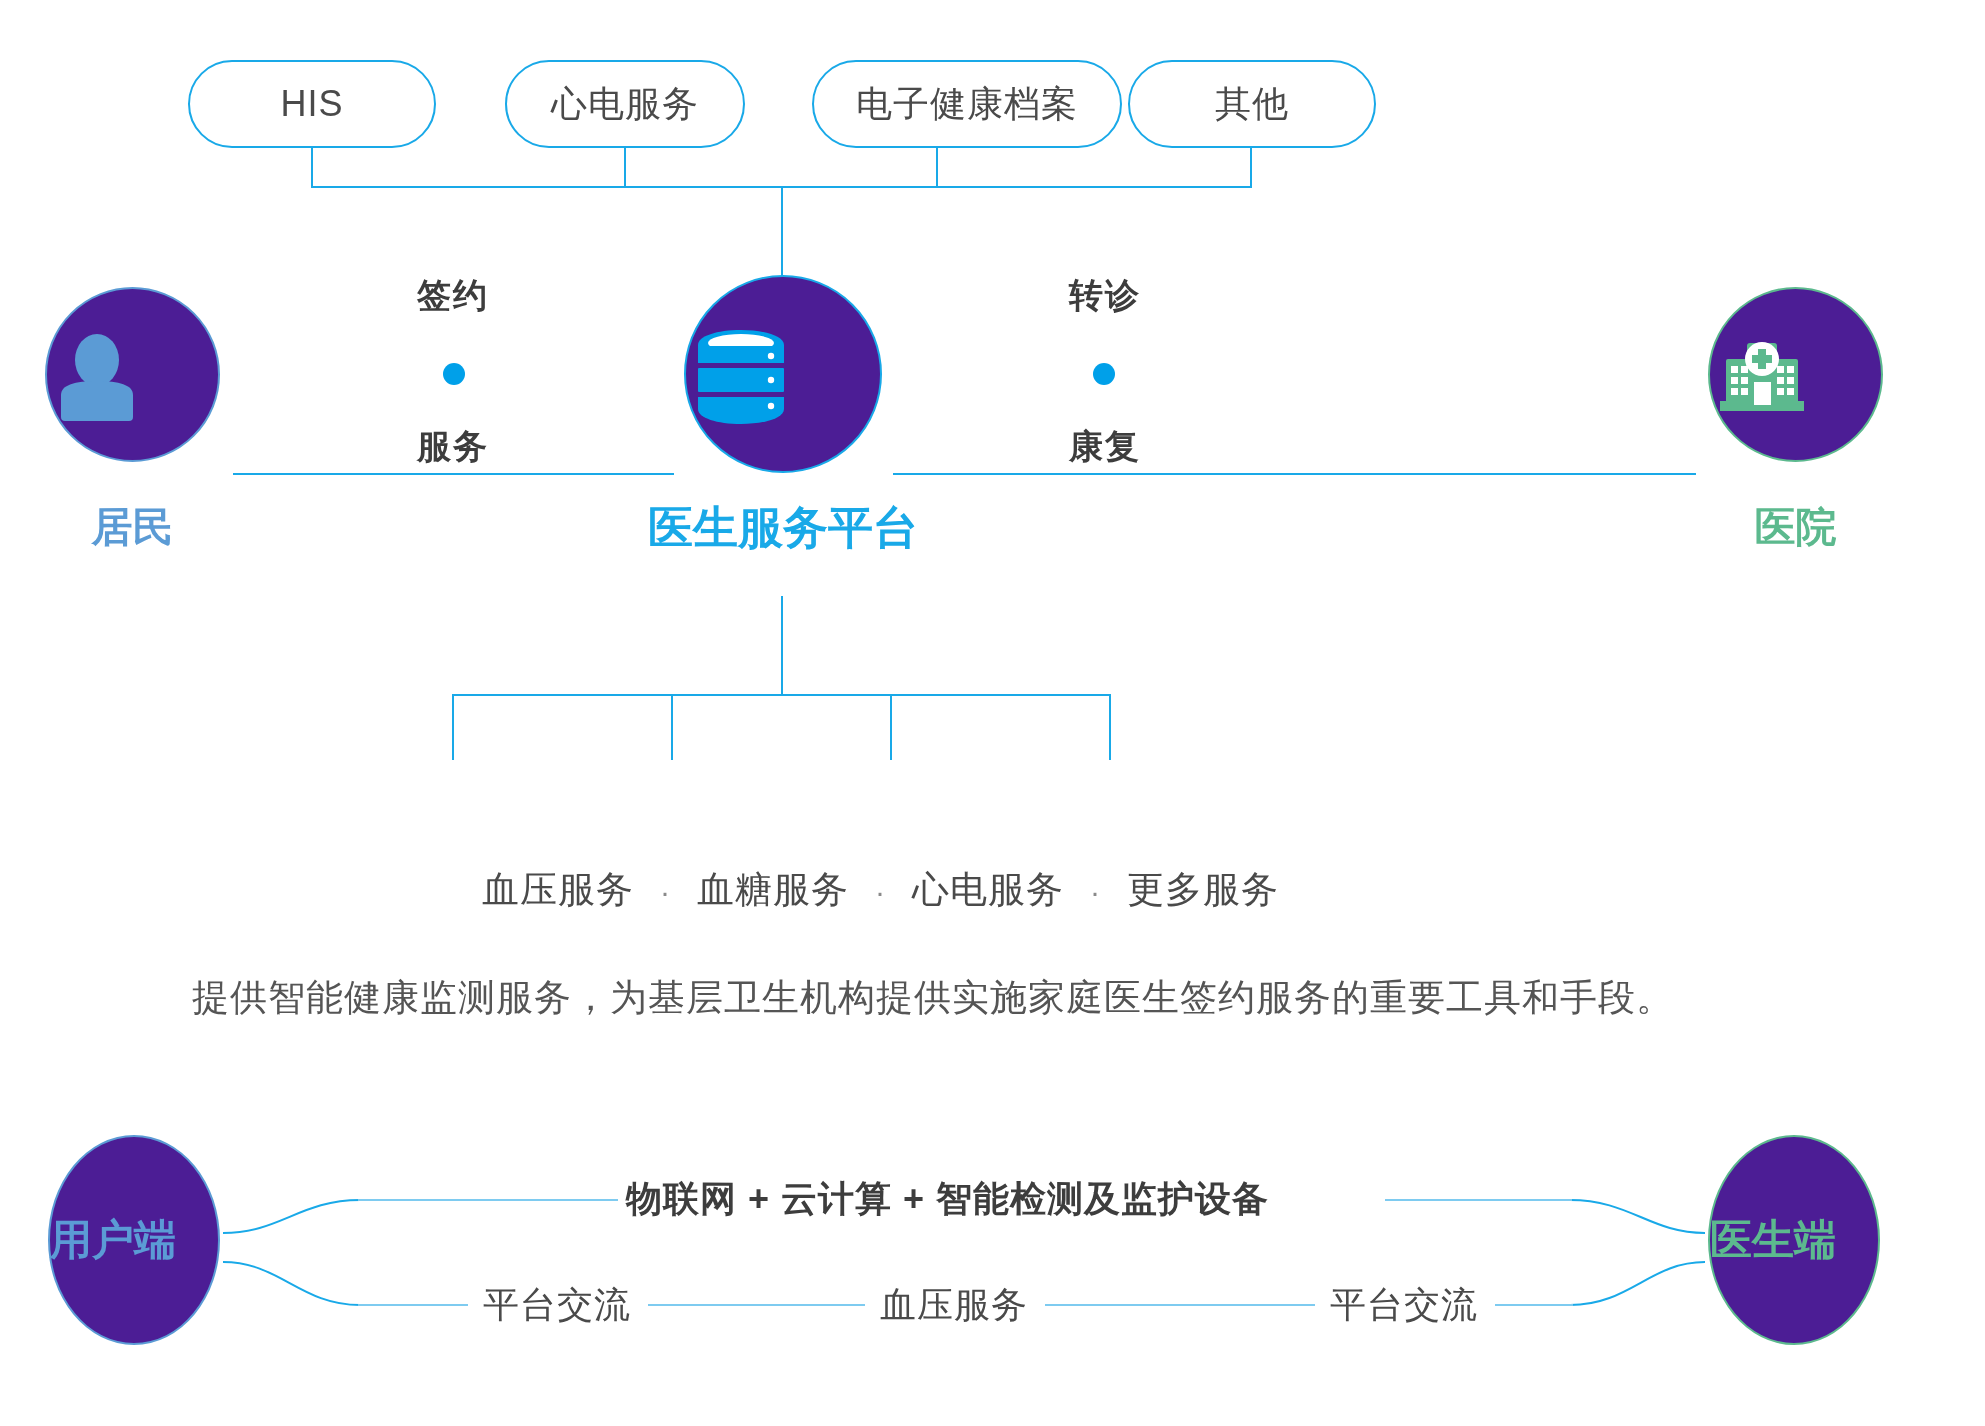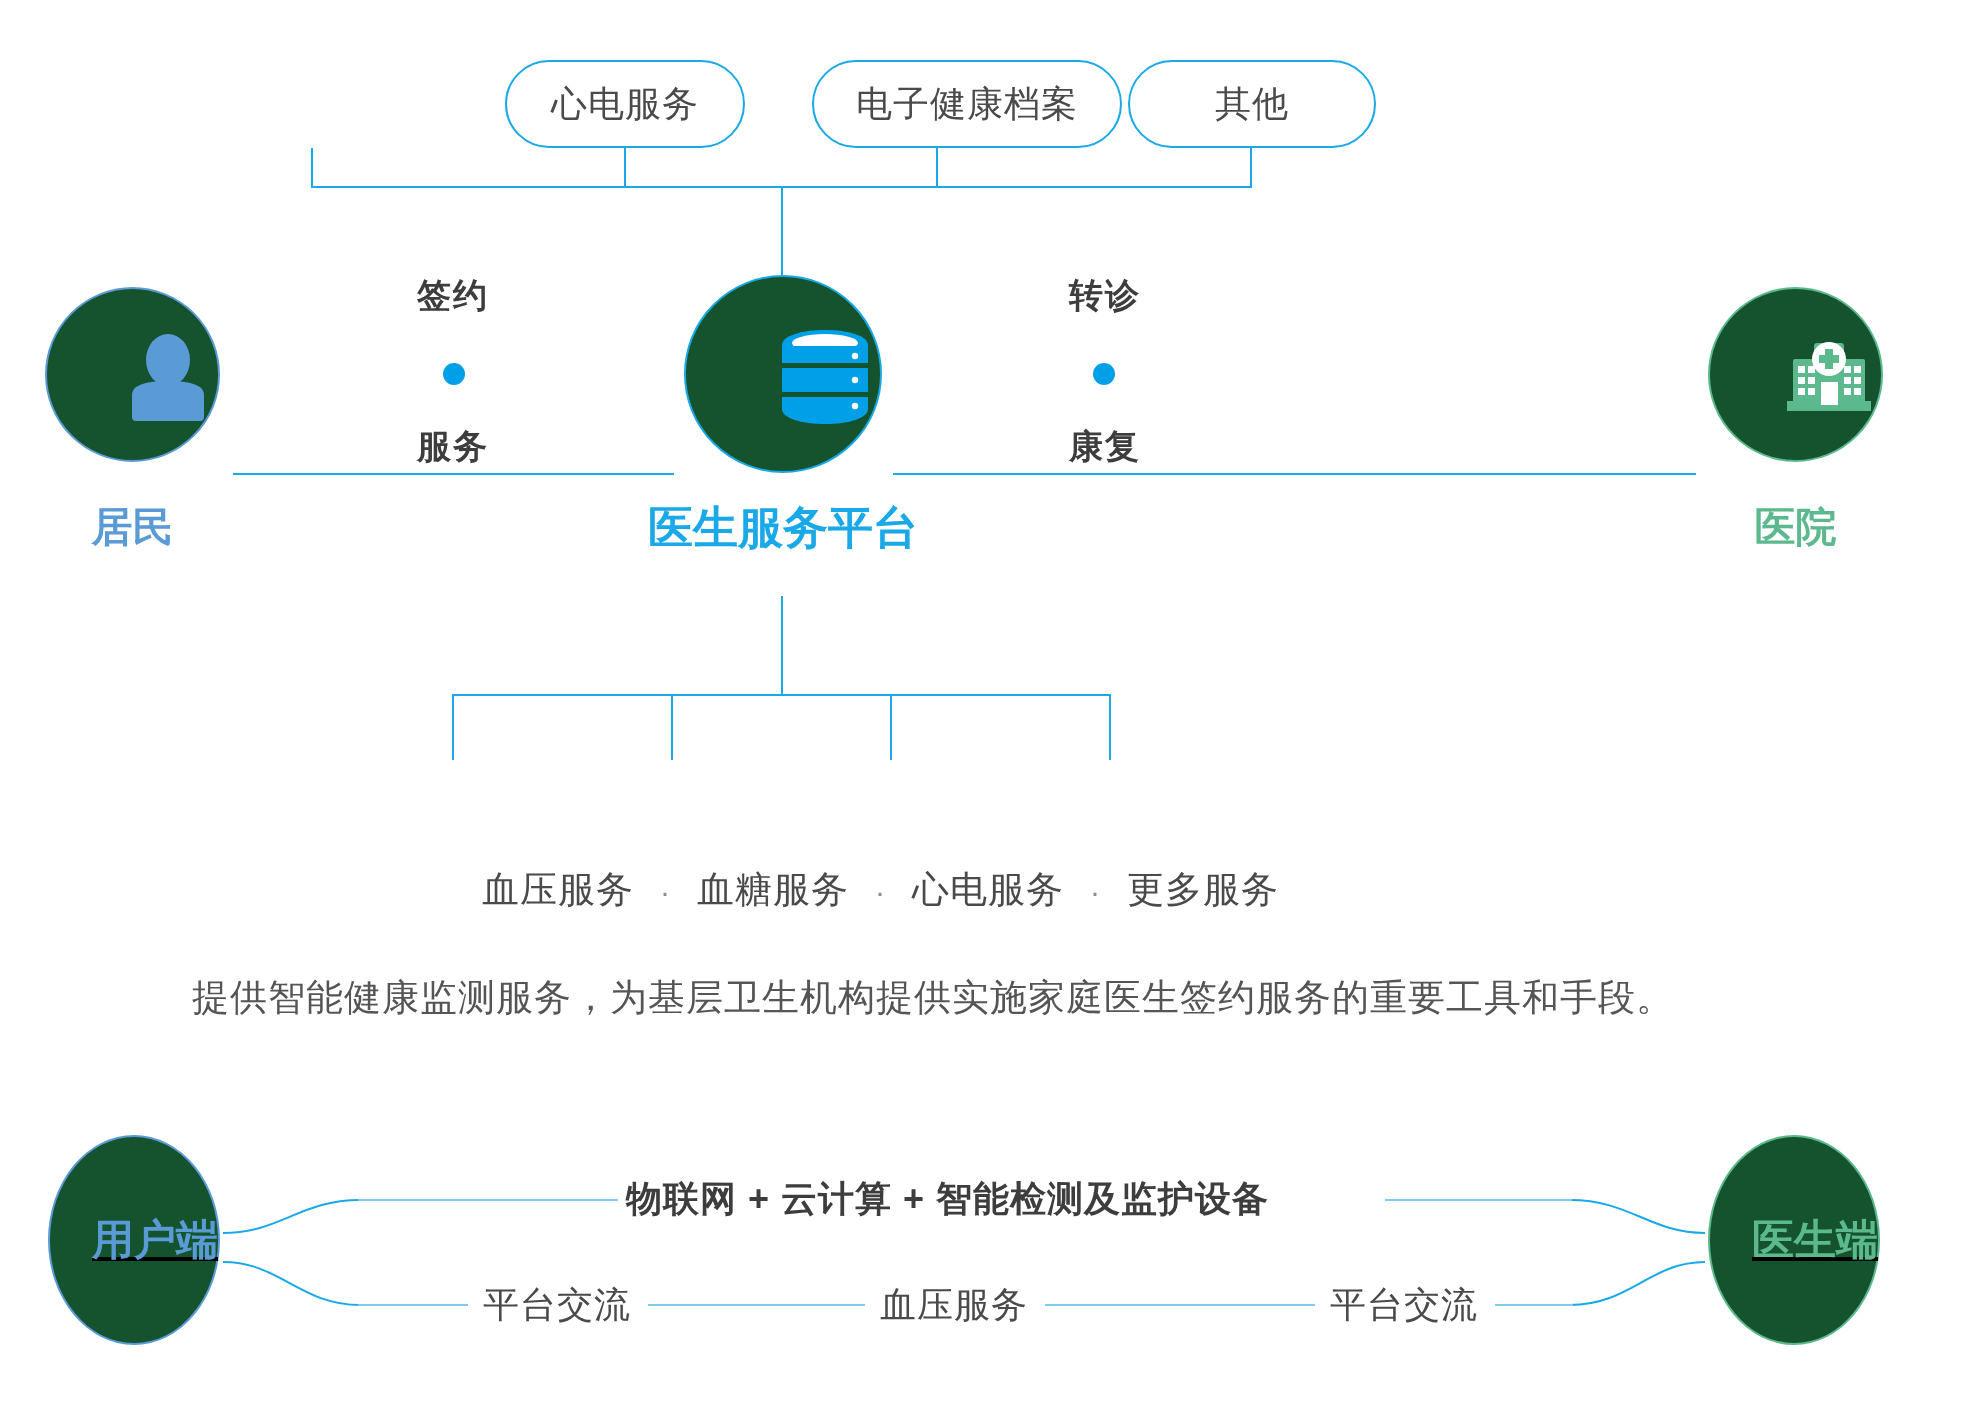--- a/index.html
+++ b/index.html
@@ -22,21 +22,21 @@
     font-size:36px;
     letter-spacing:1px;
     box-sizing:border-box;
     height:88px;
     top:60px;
   }
 
   
   .circle{
     position:absolute;border-radius:50%;box-sizing:border-box;
-    display:flex;align-items:center;justify-content:flex-end;background:#14532d;text-decoration:underline;
+    display:flex;align-items:center;justify-content:flex-start;background:#4c1d95;
   }
   .circle-blue{border:2px solid #5b9bd5;}
   .circle-cyan{border:2px solid #19a9e8;}
   .circle-green{border:2px solid #5cb98e;}
 
   
   .node-label{
     position:absolute;text-align:center;font-size:41px;font-weight:700;
     white-space:nowrap;
   }
@@ -78,20 +78,23 @@
     position:absolute;font-size:36px;color:#4a4a4a;white-space:nowrap;letter-spacing:1px;
   }
 
   svg{display:block;overflow:visible;}
 </style>
 </head>
 <body>
 
 <div id="stage" data-name="diagram-canvas">
 
+  <div class="pill" data-name="source-pill-his" style="left:188px;width:248px;">
+    <span data-name="source-pill-label">HIS</span>
+  </div>
   <div class="pill" data-name="source-pill-emr" style="left:505px;width:240px;">
     <span data-name="source-pill-label">心电服务</span>
   </div>
   <div class="pill" data-name="source-pill-ehr" style="left:812px;width:310px;">
     <span data-name="source-pill-label">电子健康档案</span>
   </div>
   <div class="pill" data-name="source-pill-other" style="left:1128px;width:248px;">
     <span data-name="source-pill-label">其他</span>
   </div>
 

